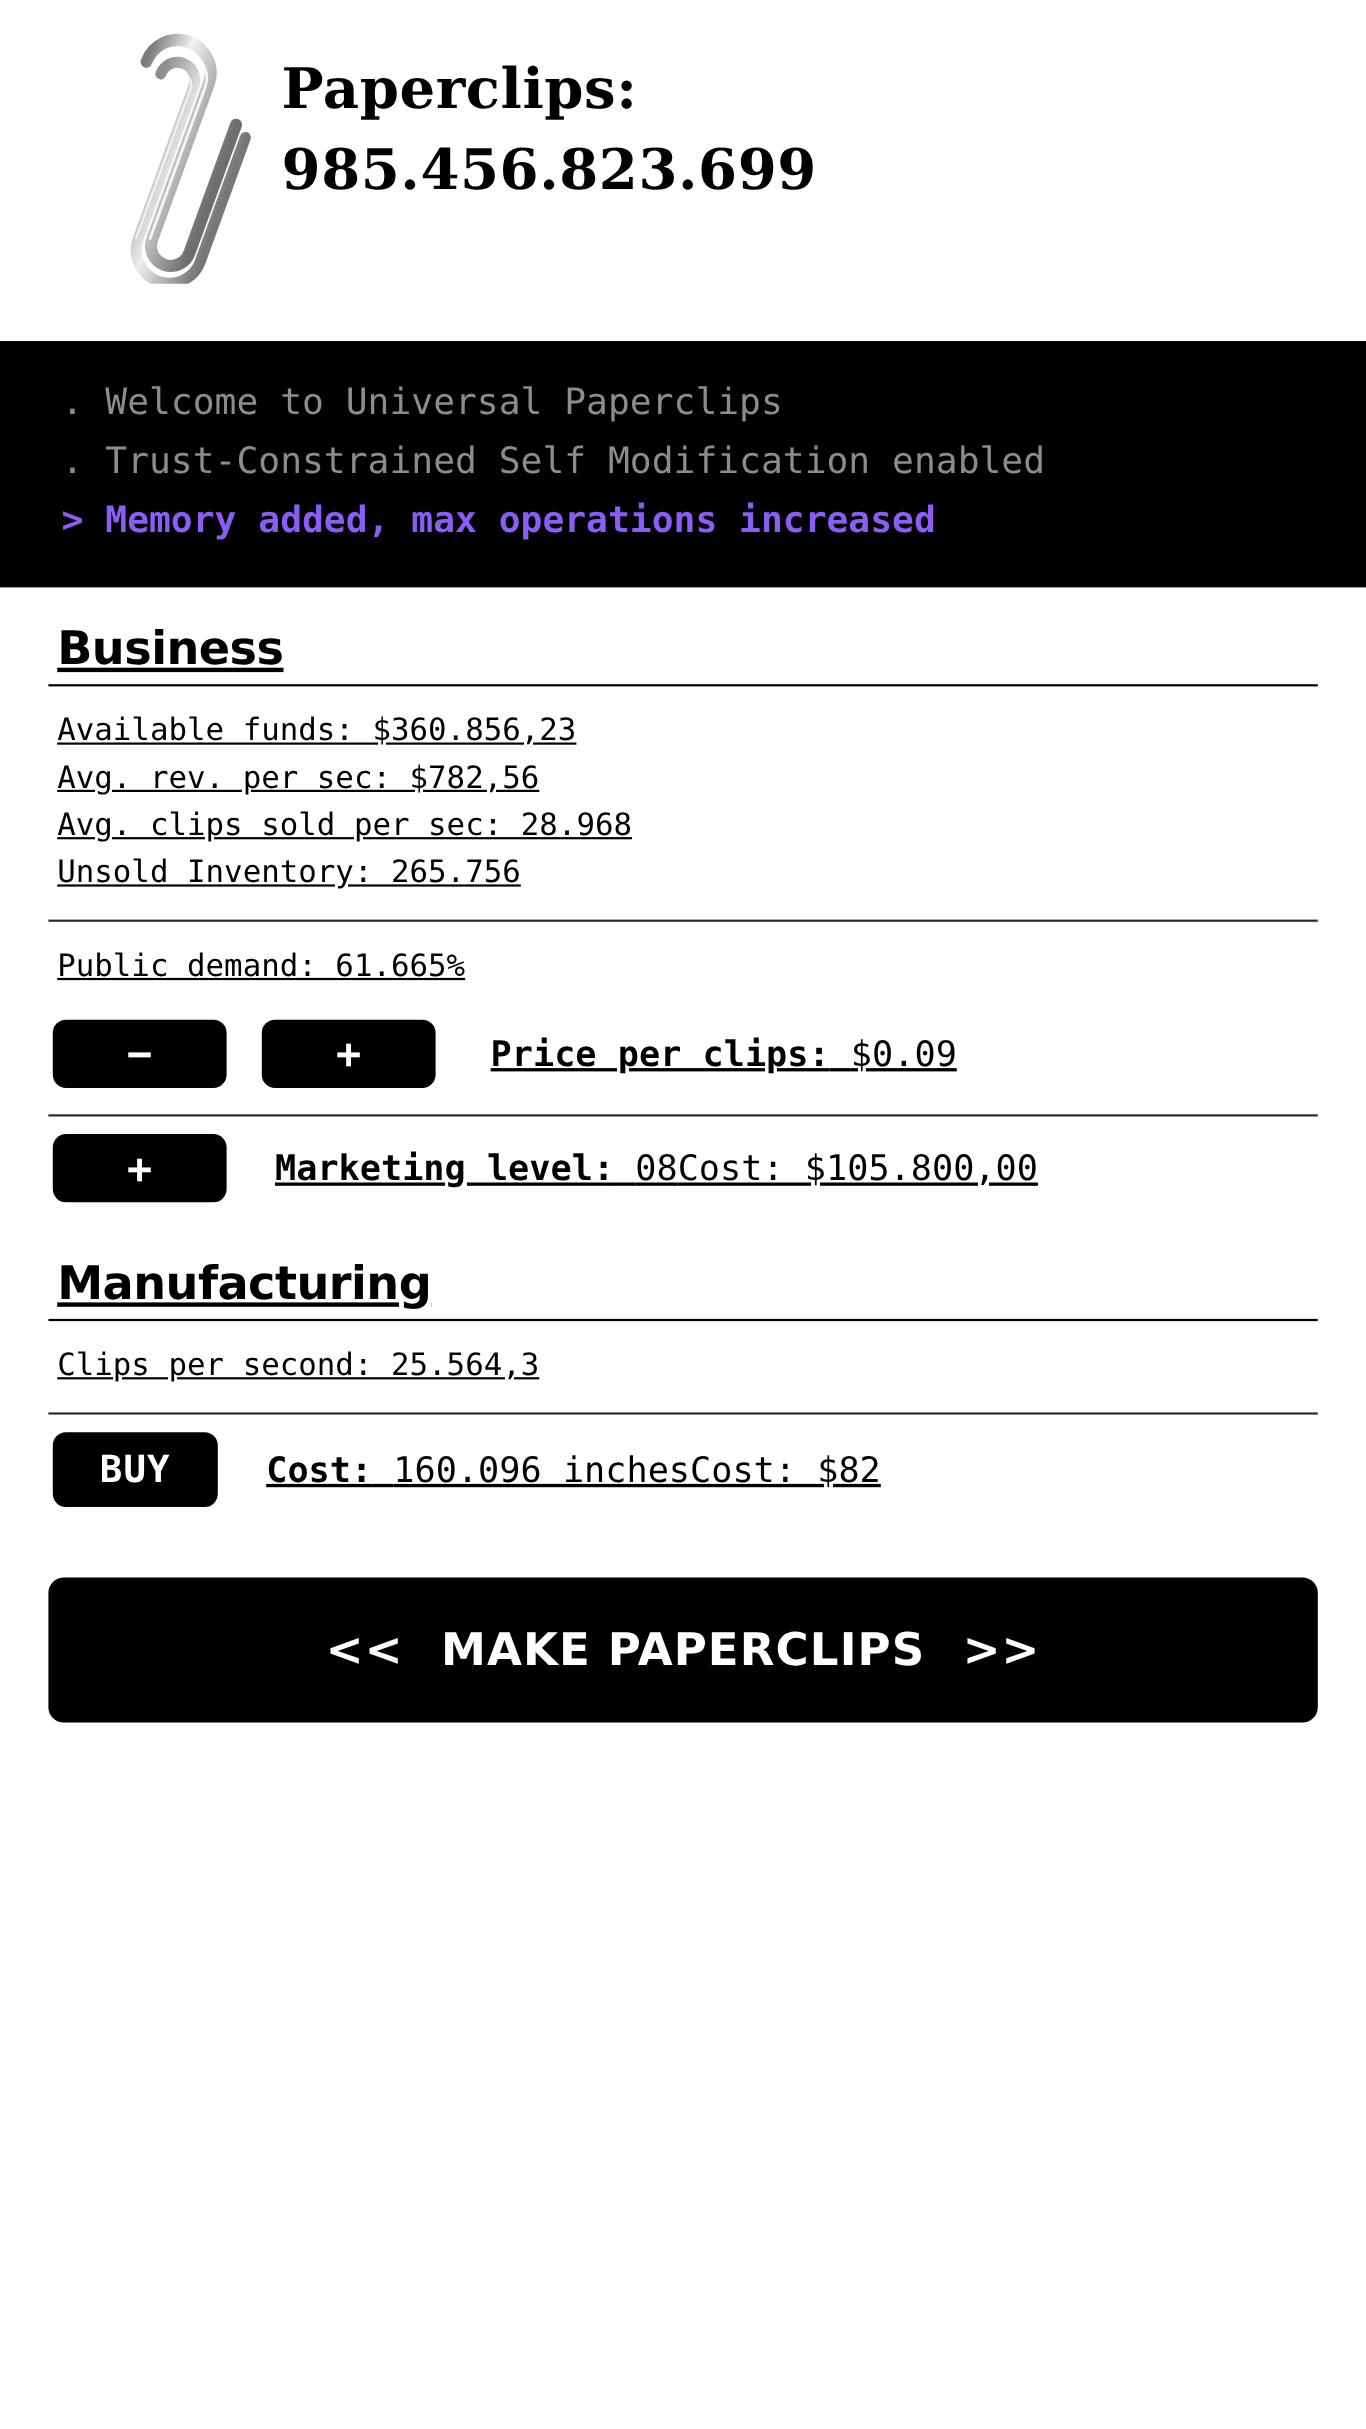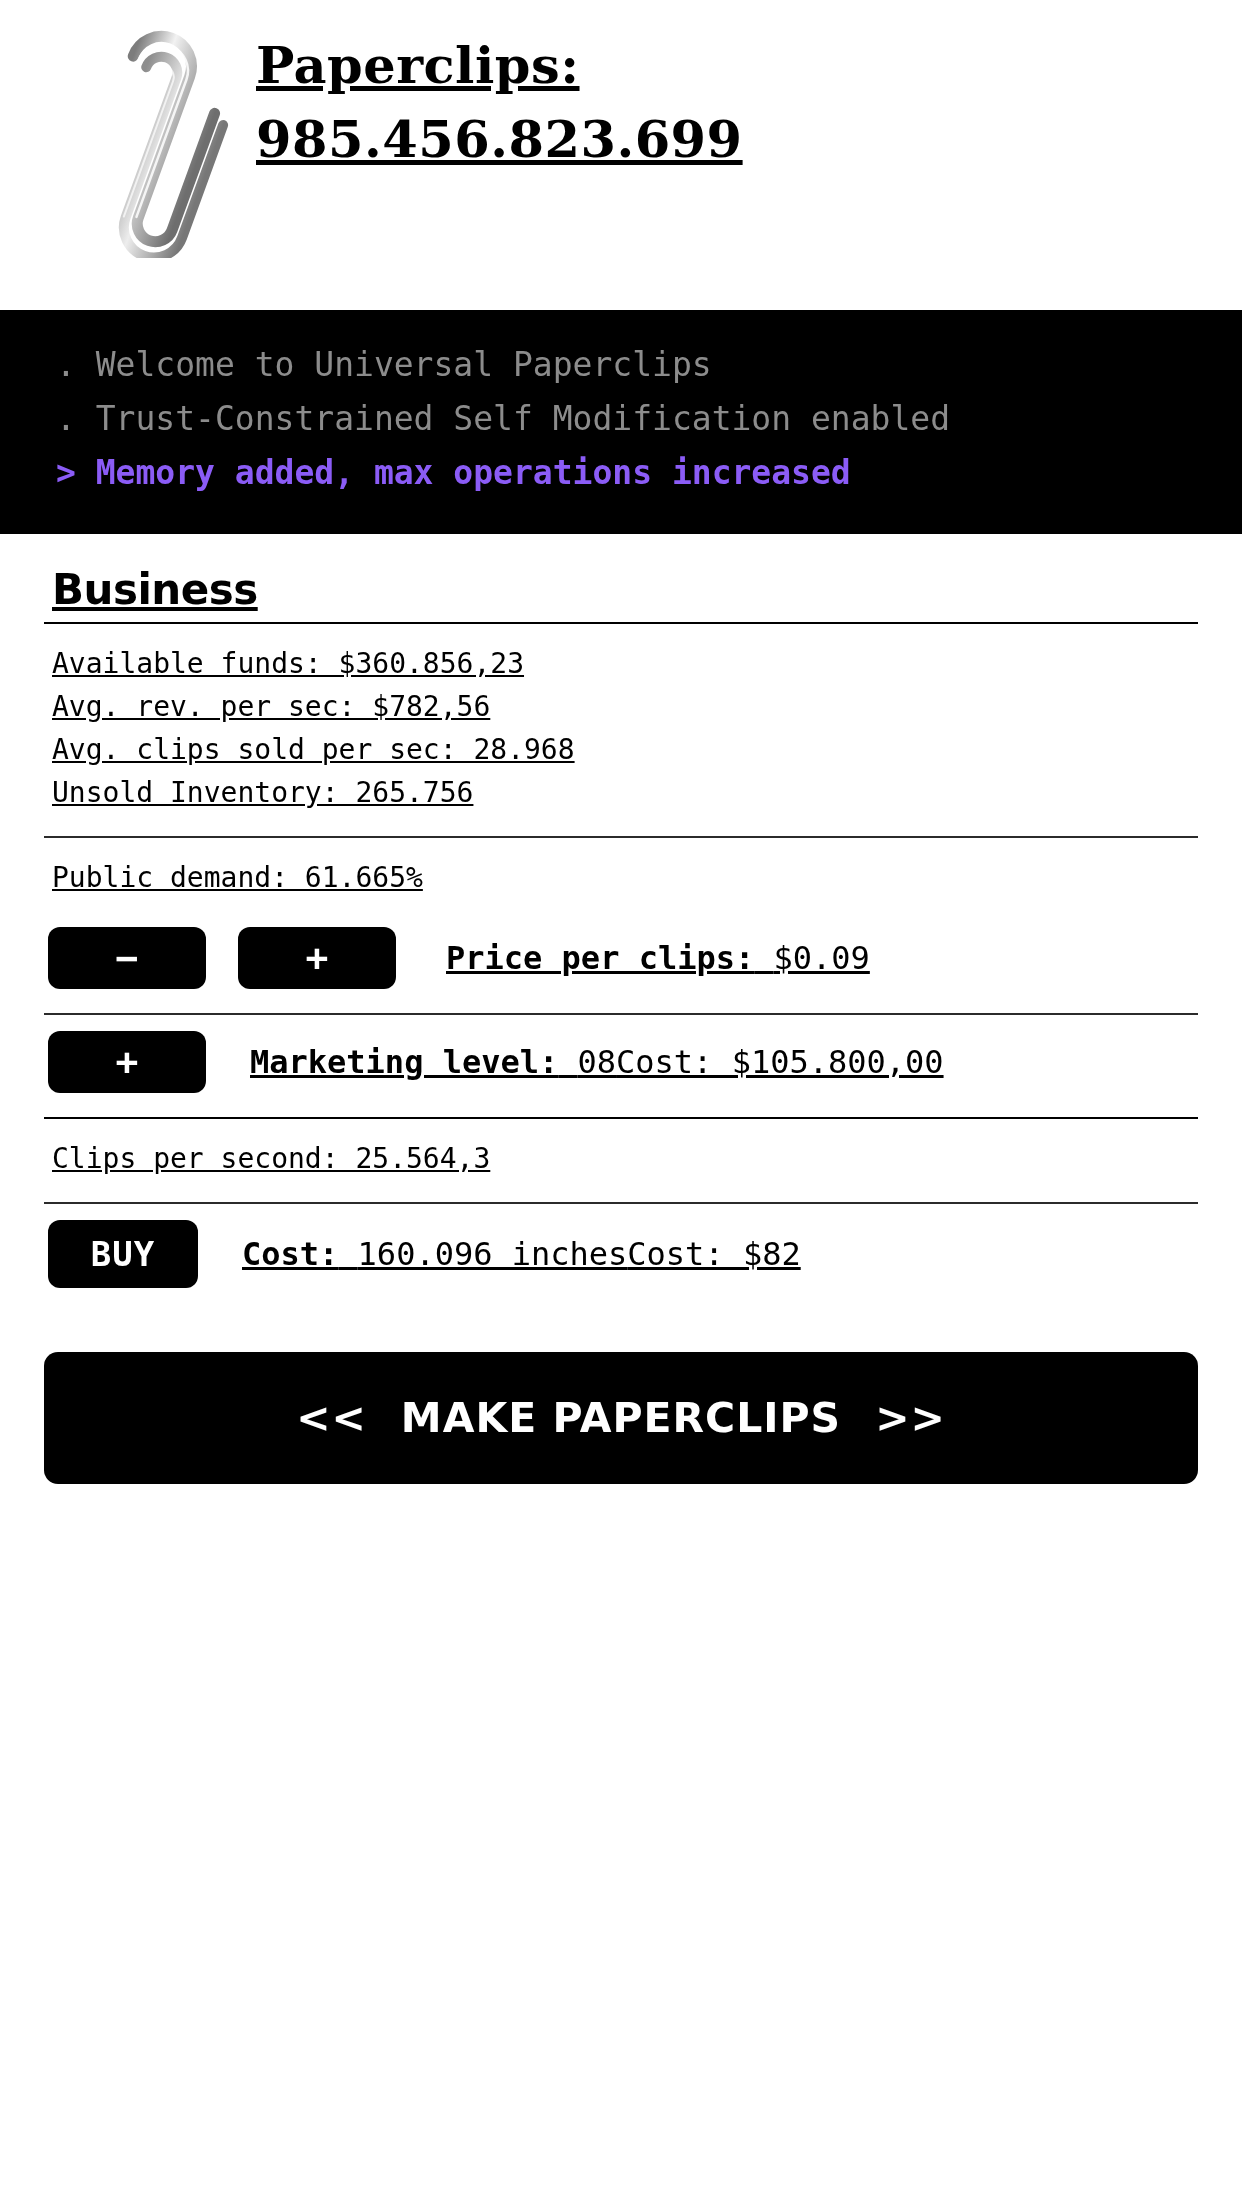--- a/index.html
+++ b/index.html
@@ -27,22 +27,21 @@
   }
   #clip-art {
     width: 210px;
     height: 230px;
     margin-left: 36px;
     margin-top: 28px;
     flex: none;
   }
   #header-text {
     margin-left: 10px;
-    margin-top: 28px;
-    text-decoration: underline;
+    margin-top: 44px;
   }
   .hdr-line {
     font-family: "DejaVu Serif", "Liberation Serif", serif;
     font-weight: 700;
     font-size: 51px;
     line-height: 74px;
     letter-spacing: 0.5px;
     white-space: nowrap;
   }
 
@@ -255,20 +254,21 @@
         <div class="l">
           <span class="lbl-bold">Marketing level:</span>
           <span>08</span>
         </div>
         <div class="l">Cost: $105.800,00</div>
       </div>
     </div>
   </div>
 
   <div class="section">
+    <h2 class="section-title">Manufacturing</h2>
     <div class="rule"></div>
 
     <div class="stats-block">
       <div class="stat">Clips per second: 25.564,3</div>
     </div>
     <div class="rule thin"></div>
 
     <div class="btn-row">
       <button class="btn btn-buy">BUY</button>
       <div class="two-line">

